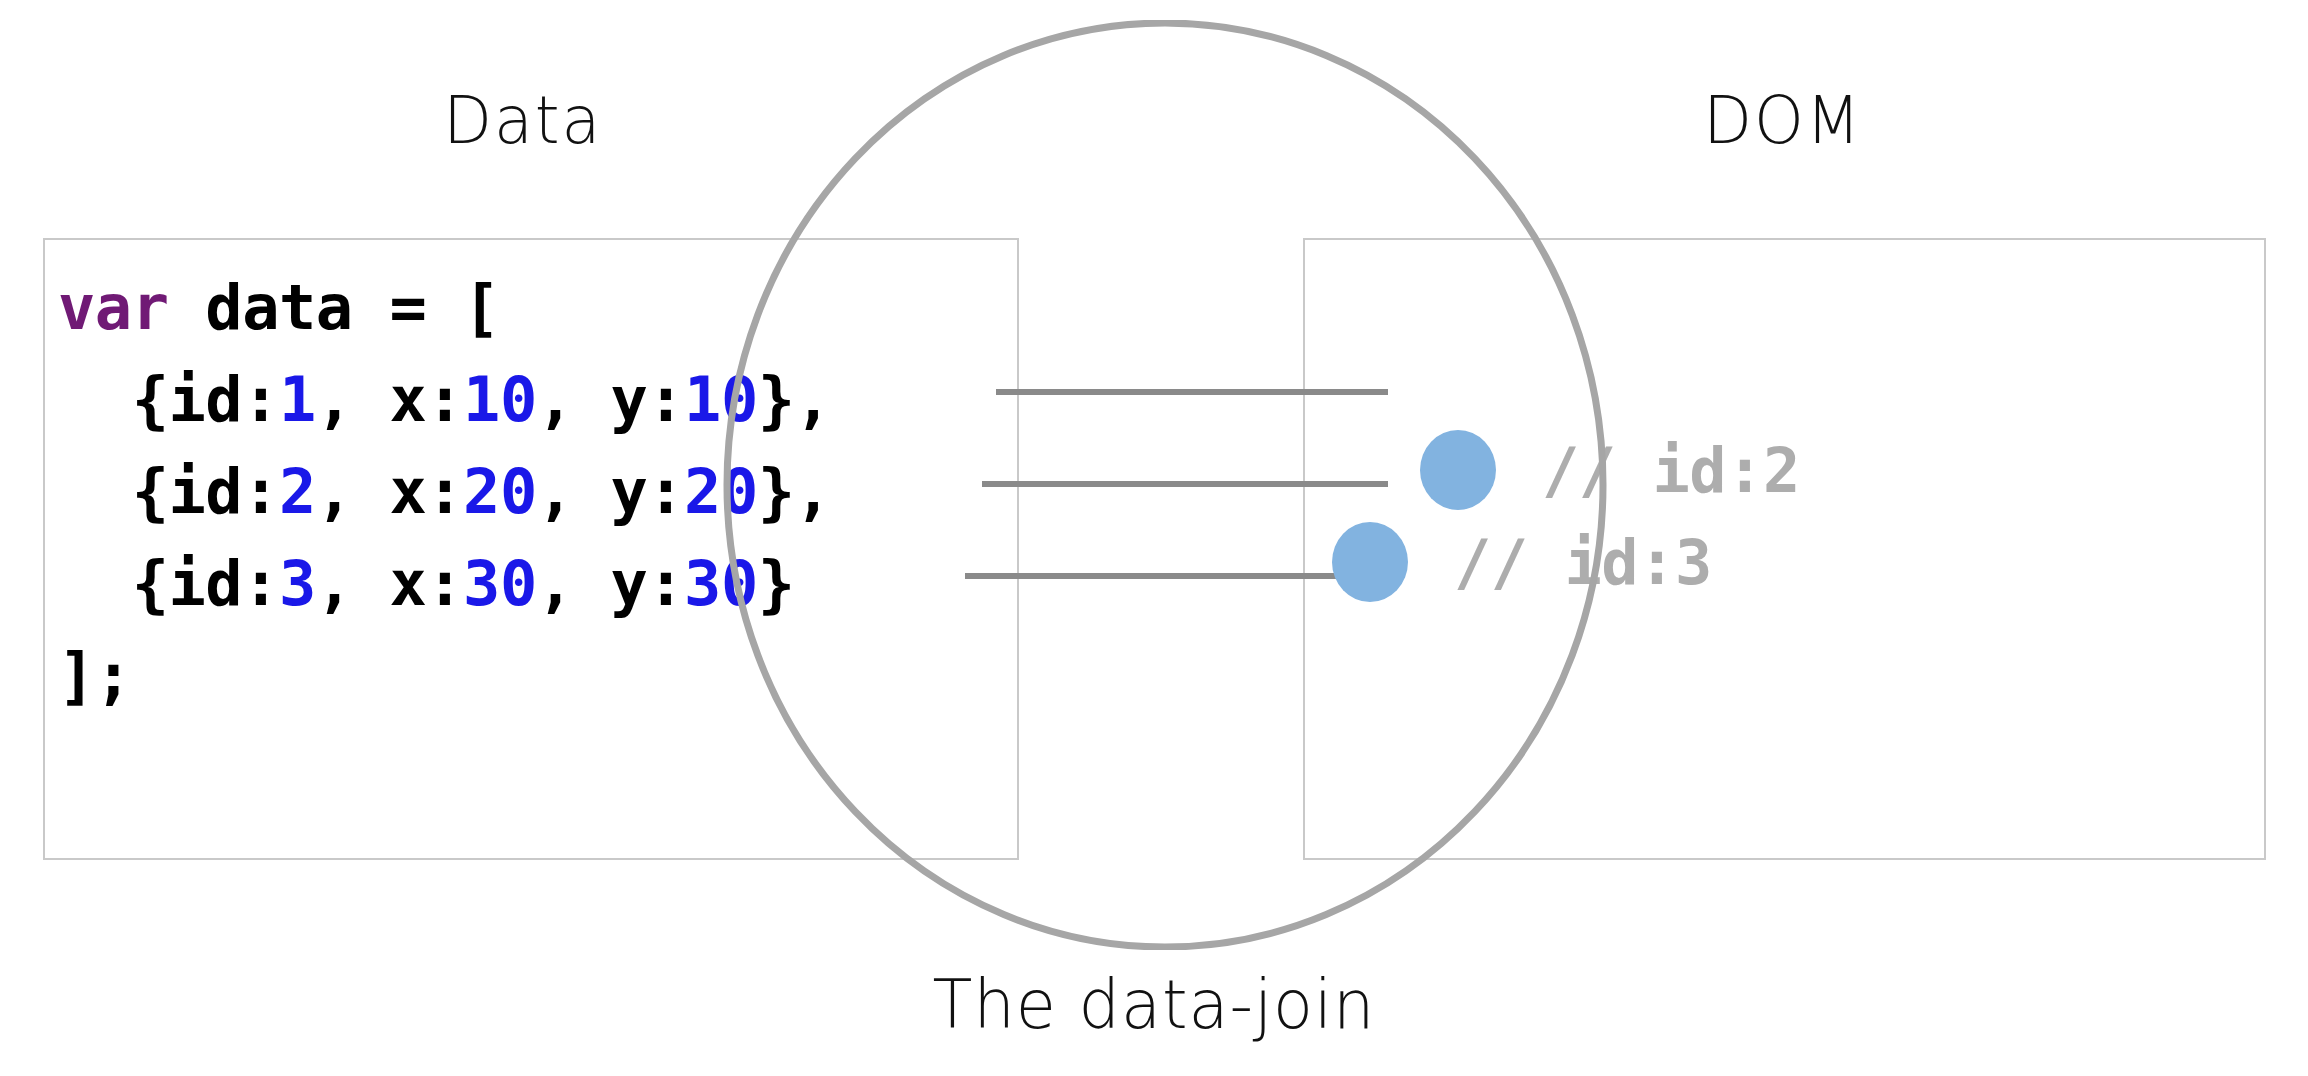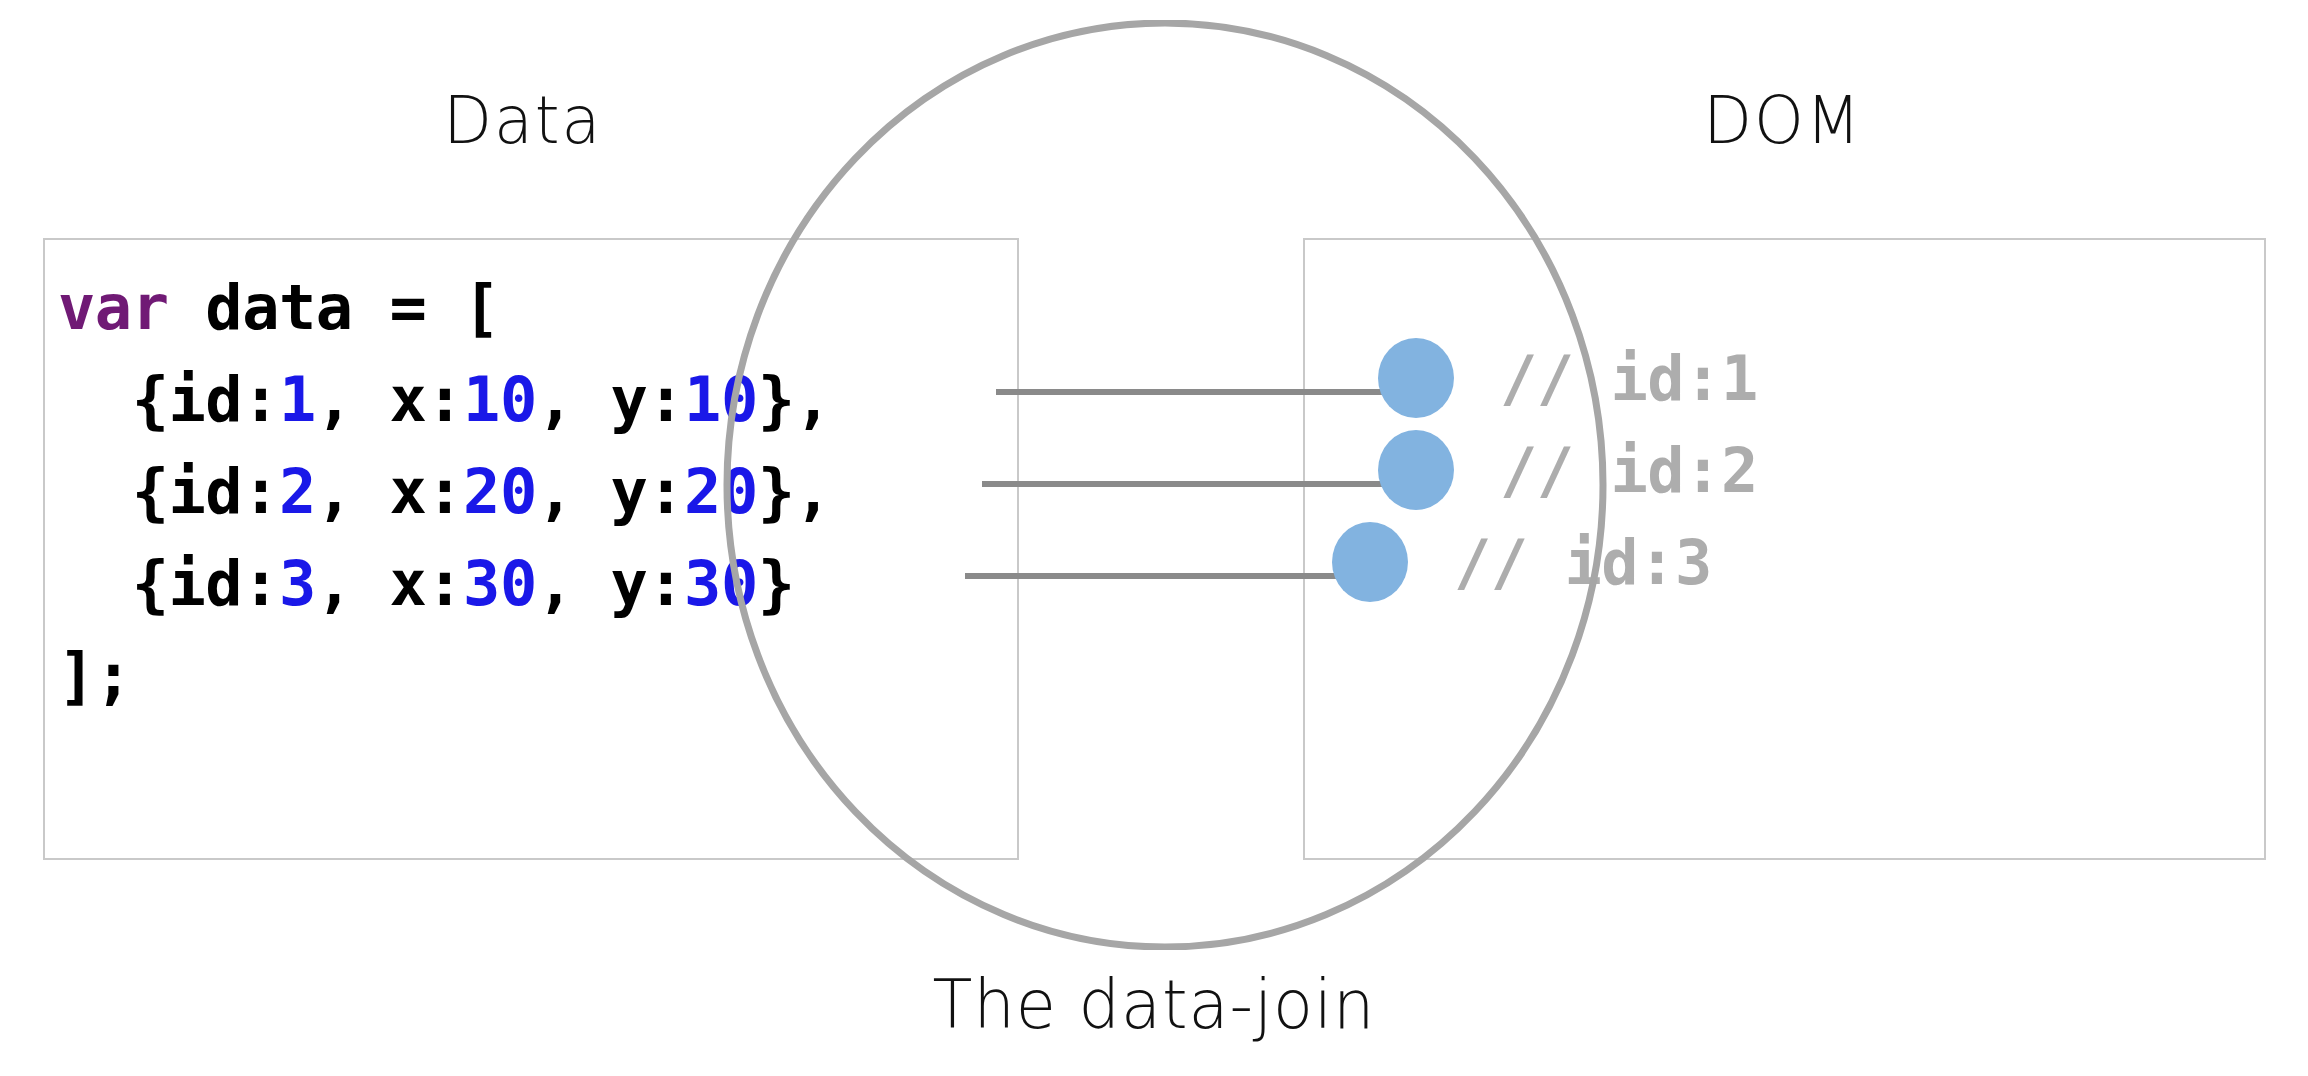--- a/index.html
+++ b/index.html
@@ -57,21 +57,21 @@
   #code-block .num { color: #1a18e8; }
 
   
   .dom-row {
     position: absolute;
     display: flex;
     align-items: center;
     height: 92px;
   }
   #dom-row-0 { left: 1378px; top: 332px; }
-  #dom-row-1 { left: 1378px; top: 424px; }
+  #dom-row-1 { left: 1420px; top: 424px; }
   #dom-row-2 { left: 1332px; top: 516px; }
 
   .dom-circle {
     width: 76px;
     height: 80px;
     border-radius: 50%;
     background: #82b3e0;
     flex: 0 0 auto;
   }
   .dom-comment {
@@ -134,24 +134,20 @@
   <div id="code-block"><span class="kw">var</span><span> data = [</span>
 <span>  {id:</span><span class="num">1</span><span>, x:</span><span class="num">10</span><span>, y:</span><span class="num">10</span><span>},</span>
 <span>  {id:</span><span class="num">2</span><span>, x:</span><span class="num">20</span><span>, y:</span><span class="num">20</span><span>},</span>
 <span>  {id:</span><span class="num">3</span><span>, x:</span><span class="num">30</span><span>, y:</span><span class="num">30</span><span>}</span>
 <span>];</span></div>
 
   <div class="connector" id="connector-0"></div>
   <div class="connector" id="connector-1"></div>
   <div class="connector" id="connector-2"></div>
 
-  <div class="dom-row" id="dom-row-0">
-    <div class="dom-circle"></div>
-    <div class="dom-comment">// id:1</div>
-  </div>
   <div class="dom-row" id="dom-row-1">
     <div class="dom-circle"></div>
     <div class="dom-comment">// id:2</div>
   </div>
   <div class="dom-row" id="dom-row-2">
     <div class="dom-circle"></div>
     <div class="dom-comment">// id:3</div>
   </div>
 
   <svg id="join-ellipse" viewBox="0 0 886 930">

